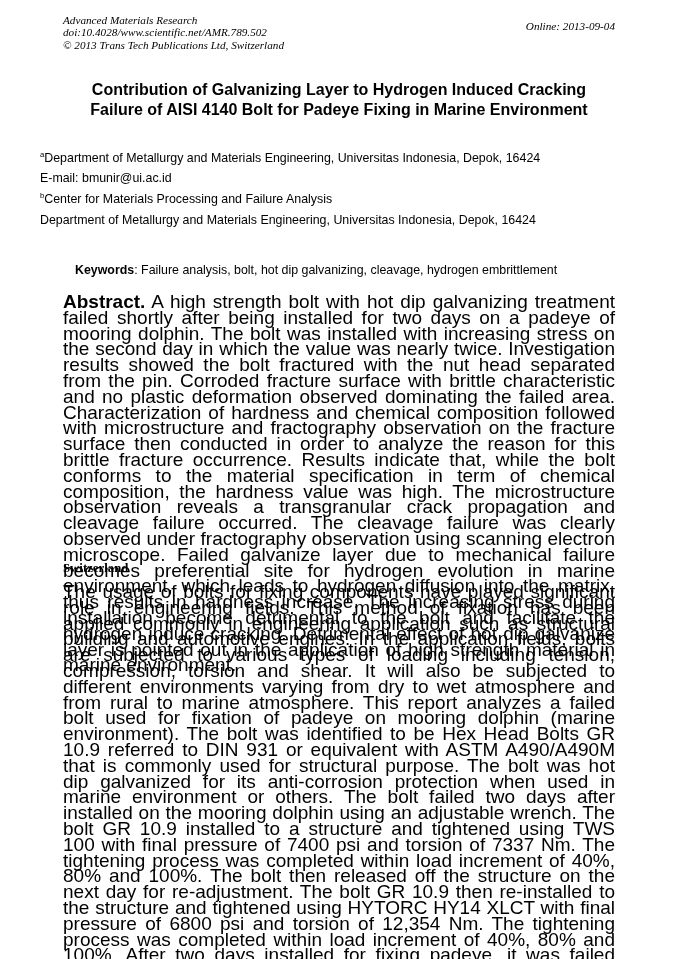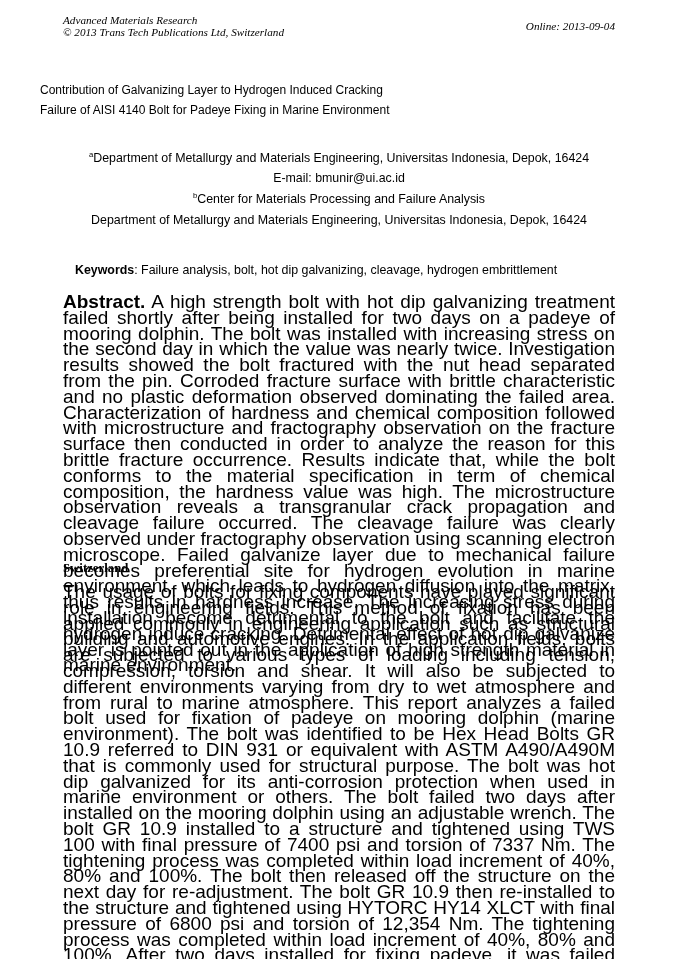--- a/index.html
+++ b/index.html
@@ -1,36 +1,37 @@
 <!DOCTYPE html>
 <html><head>
 <meta charset="utf-8">
 <style>
   html, body { margin: 0; padding: 0; background: #ffffff; }
   body { width: 678px; height: 959px; position: relative; overflow: hidden; color: #000; }
   .page { position: absolute; left: 0; top: 0; width: 678px; height: 959px; }
   .meta { position: absolute; left: 63px; top: 14px; font-family: "Liberation Serif", serif; font-style: italic; font-size: 11.2px; line-height: 12.4px; }
   .online { position: absolute; right: 63px; top: 14px; font-family: "Liberation Serif", serif; font-style: italic; font-size: 11.2px; line-height: 12.4px; margin-top: 6px; }
-  .title { position: absolute; left: 40px; width: 598px; top: 80px; font-family: "Liberation Sans", sans-serif; font-weight: normal; font-size: 12px; line-height: 20px; }
+  .title { position: absolute; left: 40px; width: 598px; top: 80px; text-align: center; font-family: "Liberation Sans", sans-serif; font-weight: bold; font-size: 16px; line-height: 20px; }
   .authors { position: absolute; left: 40px; width: 598px; top: 121px; text-align: center; font-family: "Liberation Sans", sans-serif; font-size: 15.6px; line-height: 20px; }
-  .affil { position: absolute; left: 40px; width: 598px; text-align: center; font-family: "Liberation Sans", sans-serif; font-size: 12.4px; line-height: 14px; }
+  .affil { position: absolute; left: 40px; width: 598px; text-align: left; font-family: "Liberation Sans", sans-serif; font-size: 12.4px; line-height: 14px; }
   sup { font-size: 0.62em; vertical-align: 0.6em; line-height: 0; }
   .keywords { position: absolute; left: 63px; top: 263px; font-family: "Liberation Sans", sans-serif; font-size: 12.4px; line-height: 14px; }
   .keywords b { font-weight: bold; padding-left: 12px; }
   .body-text { position: absolute; left: 63px; width: 552px; font-family: Liberation Sans, sans-serif; font-size: 19px; line-height: 15.8px; text-align: justify; }
   .body-text b { font-weight: bold; }
   .heading { position: absolute; left: 63px; top: 561px; font-family: "Liberation Serif", serif; font-weight: bold; font-size: 12.8px; line-height: 15px; }
 </style>
 </head>
 <body>
 
 <div class="page">
 
   <div class="meta">
     <div>Advanced Materials Research</div>
+    <div>doi:10.4028/www.scientific.net/AMR.789.502</div>
     <div>© 2013 Trans Tech Publications Ltd, Switzerland</div>
   </div>
   <div class="online">Online: 2013-09-04</div>
 
   <div class="title">
     <div>Contribution of Galvanizing Layer to Hydrogen Induced Cracking</div>
     <div>Failure of AISI 4140 Bolt for Padeye Fixing in Marine Environment</div>
   </div>
 
 

